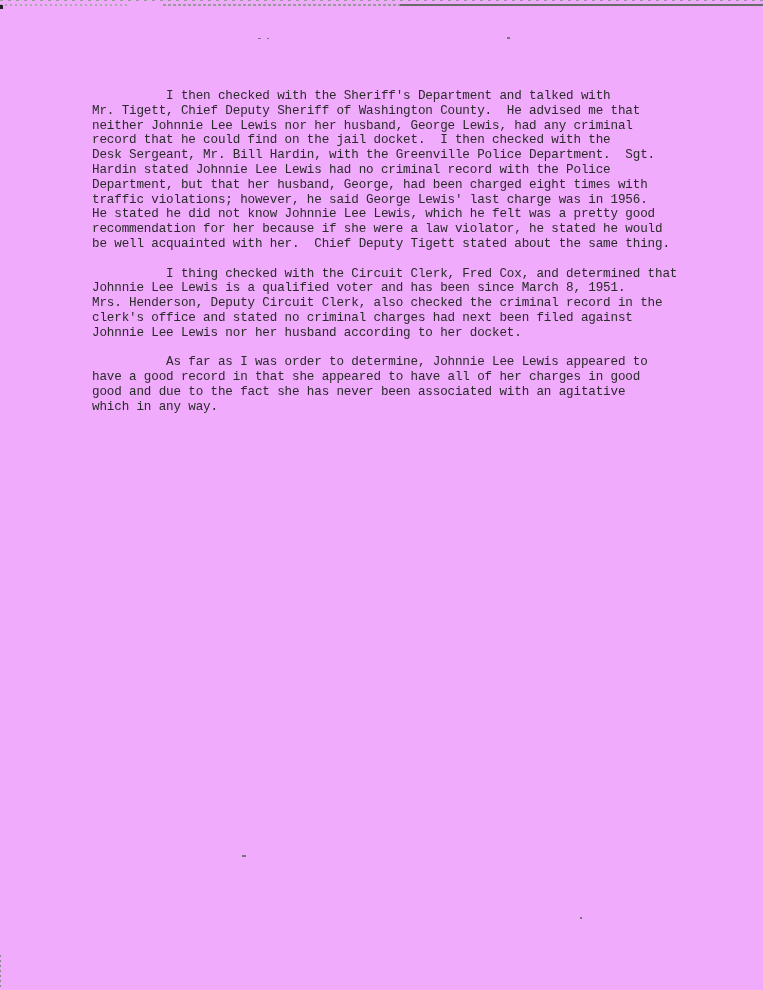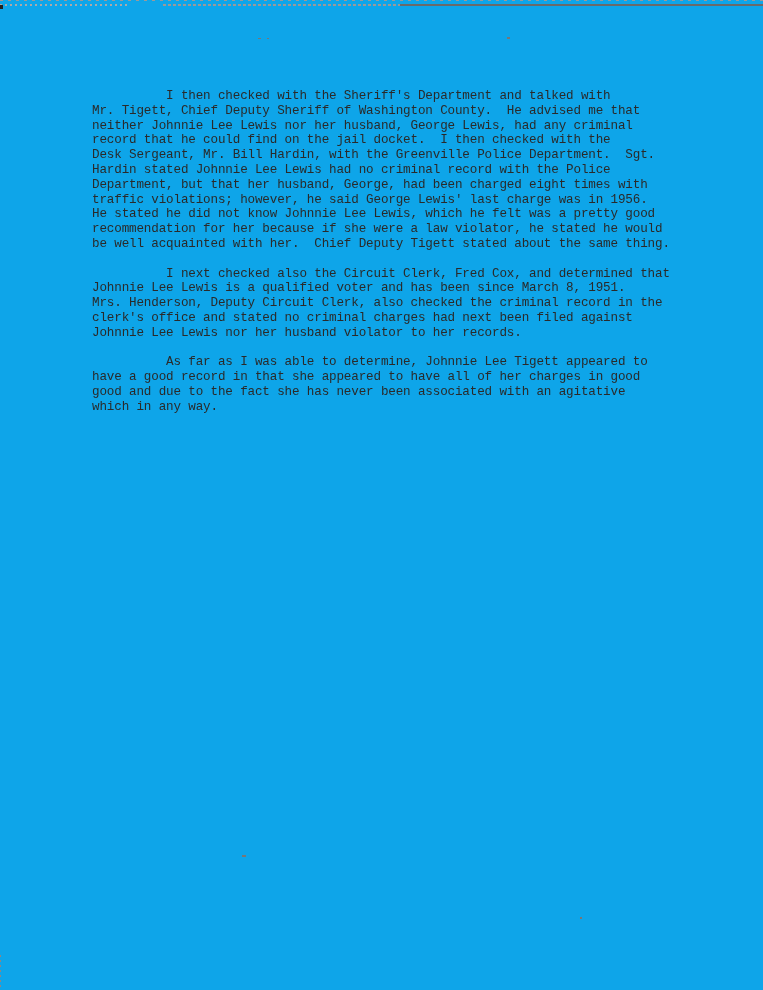--- a/index.html
+++ b/index.html
@@ -1,17 +1,17 @@
 <!DOCTYPE html>
 <html><head>
   <meta charset="utf-8">
   <style>
     html, body { margin: 0; padding: 0; background: #fefefe; }
     body { width: 763px; height: 990px; position: relative; overflow: hidden; }
-    .page { position: absolute; inset: 0; background: #0ea5e9; }
+    .page { position: absolute; inset: 0; background: #f0abfc; }
     .top-rule {
       position: absolute; left: 0; top: 0; width: 763px; height: 8px;
     }
     .top-rule .dots {
       position: absolute; left: 0; top: 0; width: 763px; height: 1px;
       background: repeating-linear-gradient(90deg, #9a9a9a 0 3px, transparent 3px 8px);
     }
     .top-rule .seg1 { position: absolute; left: 0; top: 4px; width: 130px; height: 2px;
       background: repeating-linear-gradient(90deg, #aaa 0 2px, transparent 2px 5px); }
     .top-rule .seg2 { position: absolute; left: 163px; top: 4px; width: 240px; height: 2px;
@@ -54,23 +54,23 @@
 <span>Mr. Tigett, Chief Deputy Sheriff of Washington County.  He advised me that</span>
 <span>neither Johnnie Lee Lewis nor her husband, George Lewis, had any criminal</span>
 <span>record that he could find on the jail docket.  I then checked with the</span>
 <span>Desk Sergeant, Mr. Bill Hardin, with the Greenville Police Department.  Sgt.</span>
 <span>Hardin stated Johnnie Lee Lewis had no criminal record with the Police</span>
 <span>Department, but that her husband, George, had been charged eight times with</span>
 <span>traffic violations; however, he said George Lewis' last charge was in 1956.</span>
 <span>He stated he did not know Johnnie Lee Lewis, which he felt was a pretty good</span>
 <span>recommendation for her because if she were a law violator, he stated he would</span>
 <span>be well acquainted with her.  Chief Deputy Tigett stated about the same thing.</span></div>
-    <div class="para"><span>          I next checked also the Circuit Clerk, Fred Cox, and determined that</span>
+    <div class="para"><span>          I thing checked with the Circuit Clerk, Fred Cox, and determined that</span>
 <span>Johnnie Lee Lewis is a qualified voter and has been since March 8, 1951.</span>
 <span>Mrs. Henderson, Deputy Circuit Clerk, also checked the criminal record in the</span>
 <span>clerk's office and stated no criminal charges had next been filed against</span>
-<span>Johnnie Lee Lewis nor her husband violator to her records.</span></div>
-    <div class="para"><span>          As far as I was able to determine, Johnnie Lee Tigett appeared to</span>
+<span>Johnnie Lee Lewis nor her husband according to her docket.</span></div>
+    <div class="para"><span>          As far as I was order to determine, Johnnie Lee Lewis appeared to</span>
 <span>have a good record in that she appeared to have all of her charges in good</span>
 <span>good and due to the fact she has never been associated with an agitative</span>
 <span>which in any way.</span></div>
   </div>
 </div>
 
 </body></html>

